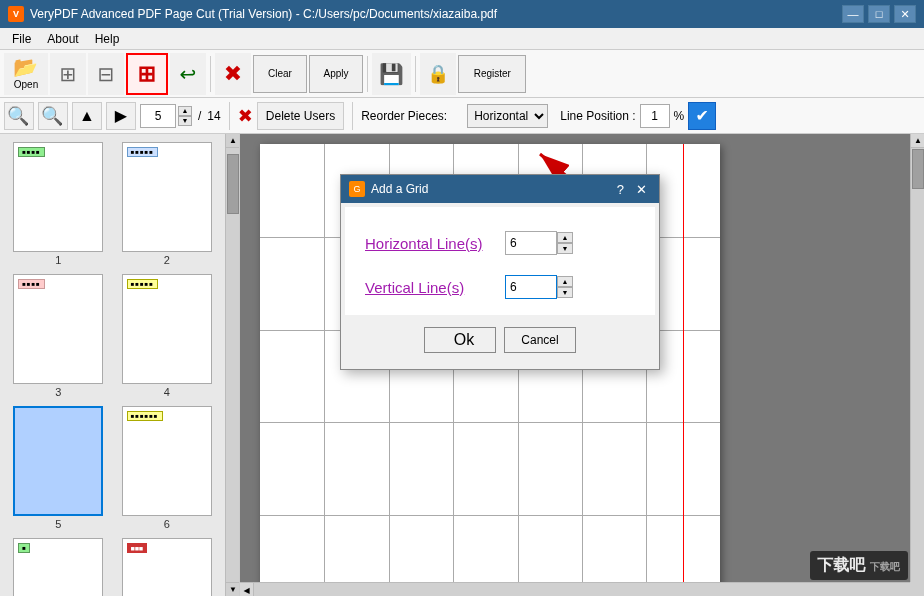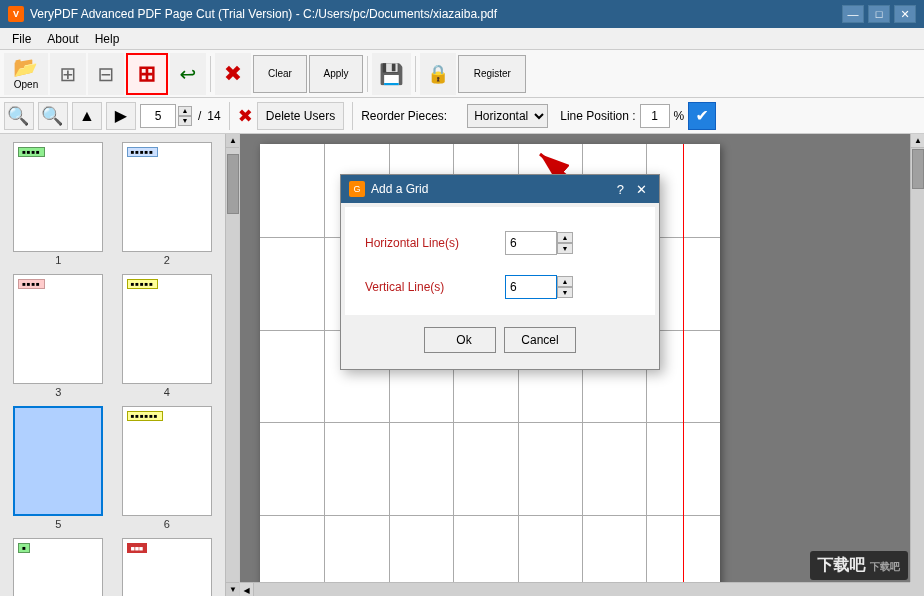--- a/index.html
+++ b/index.html
@@ -294,21 +294,21 @@
     .dialog-body {
       padding: 24px 20px 16px;
       background: white;
       margin: 4px;
     }
     .dialog-field {
       display: flex;
       align-items: center;
       margin-bottom: 20px;
     }
-    .dialog-field-label { width: 140px; font-size: 12px; color: #b91c1c; }
+    .dialog-field-label { width: 140px; font-size: 15px; color: #a21caf; text-decoration: underline; }
     .dialog-spin-input {
       width: 52px; height: 24px;
       border: 1px solid #aaa;
       font-size: 12px;
       padding: 0 4px;
     }
     .dialog-spin-btns {
       display: flex; flex-direction: column;
     }
     .dialog-spin-btn {
@@ -323,21 +323,21 @@
       display: flex;
       justify-content: center;
       gap: 8px;
       padding: 8px 20px 16px;
     }
     .dialog-ok-btn {
       width: 72px; height: 26px;
       background: #f0f0f0;
       border: 1px solid #888;
       cursor: pointer;
-      font-size: 12px;
+      font-size: 16px;
       padding-left: 8px;
     }
     .dialog-cancel-btn {
       width: 72px; height: 26px;
       background: #f0f0f0;
       border: 1px solid #888;
       cursor: pointer;
       font-size: 12px;
     }
 

